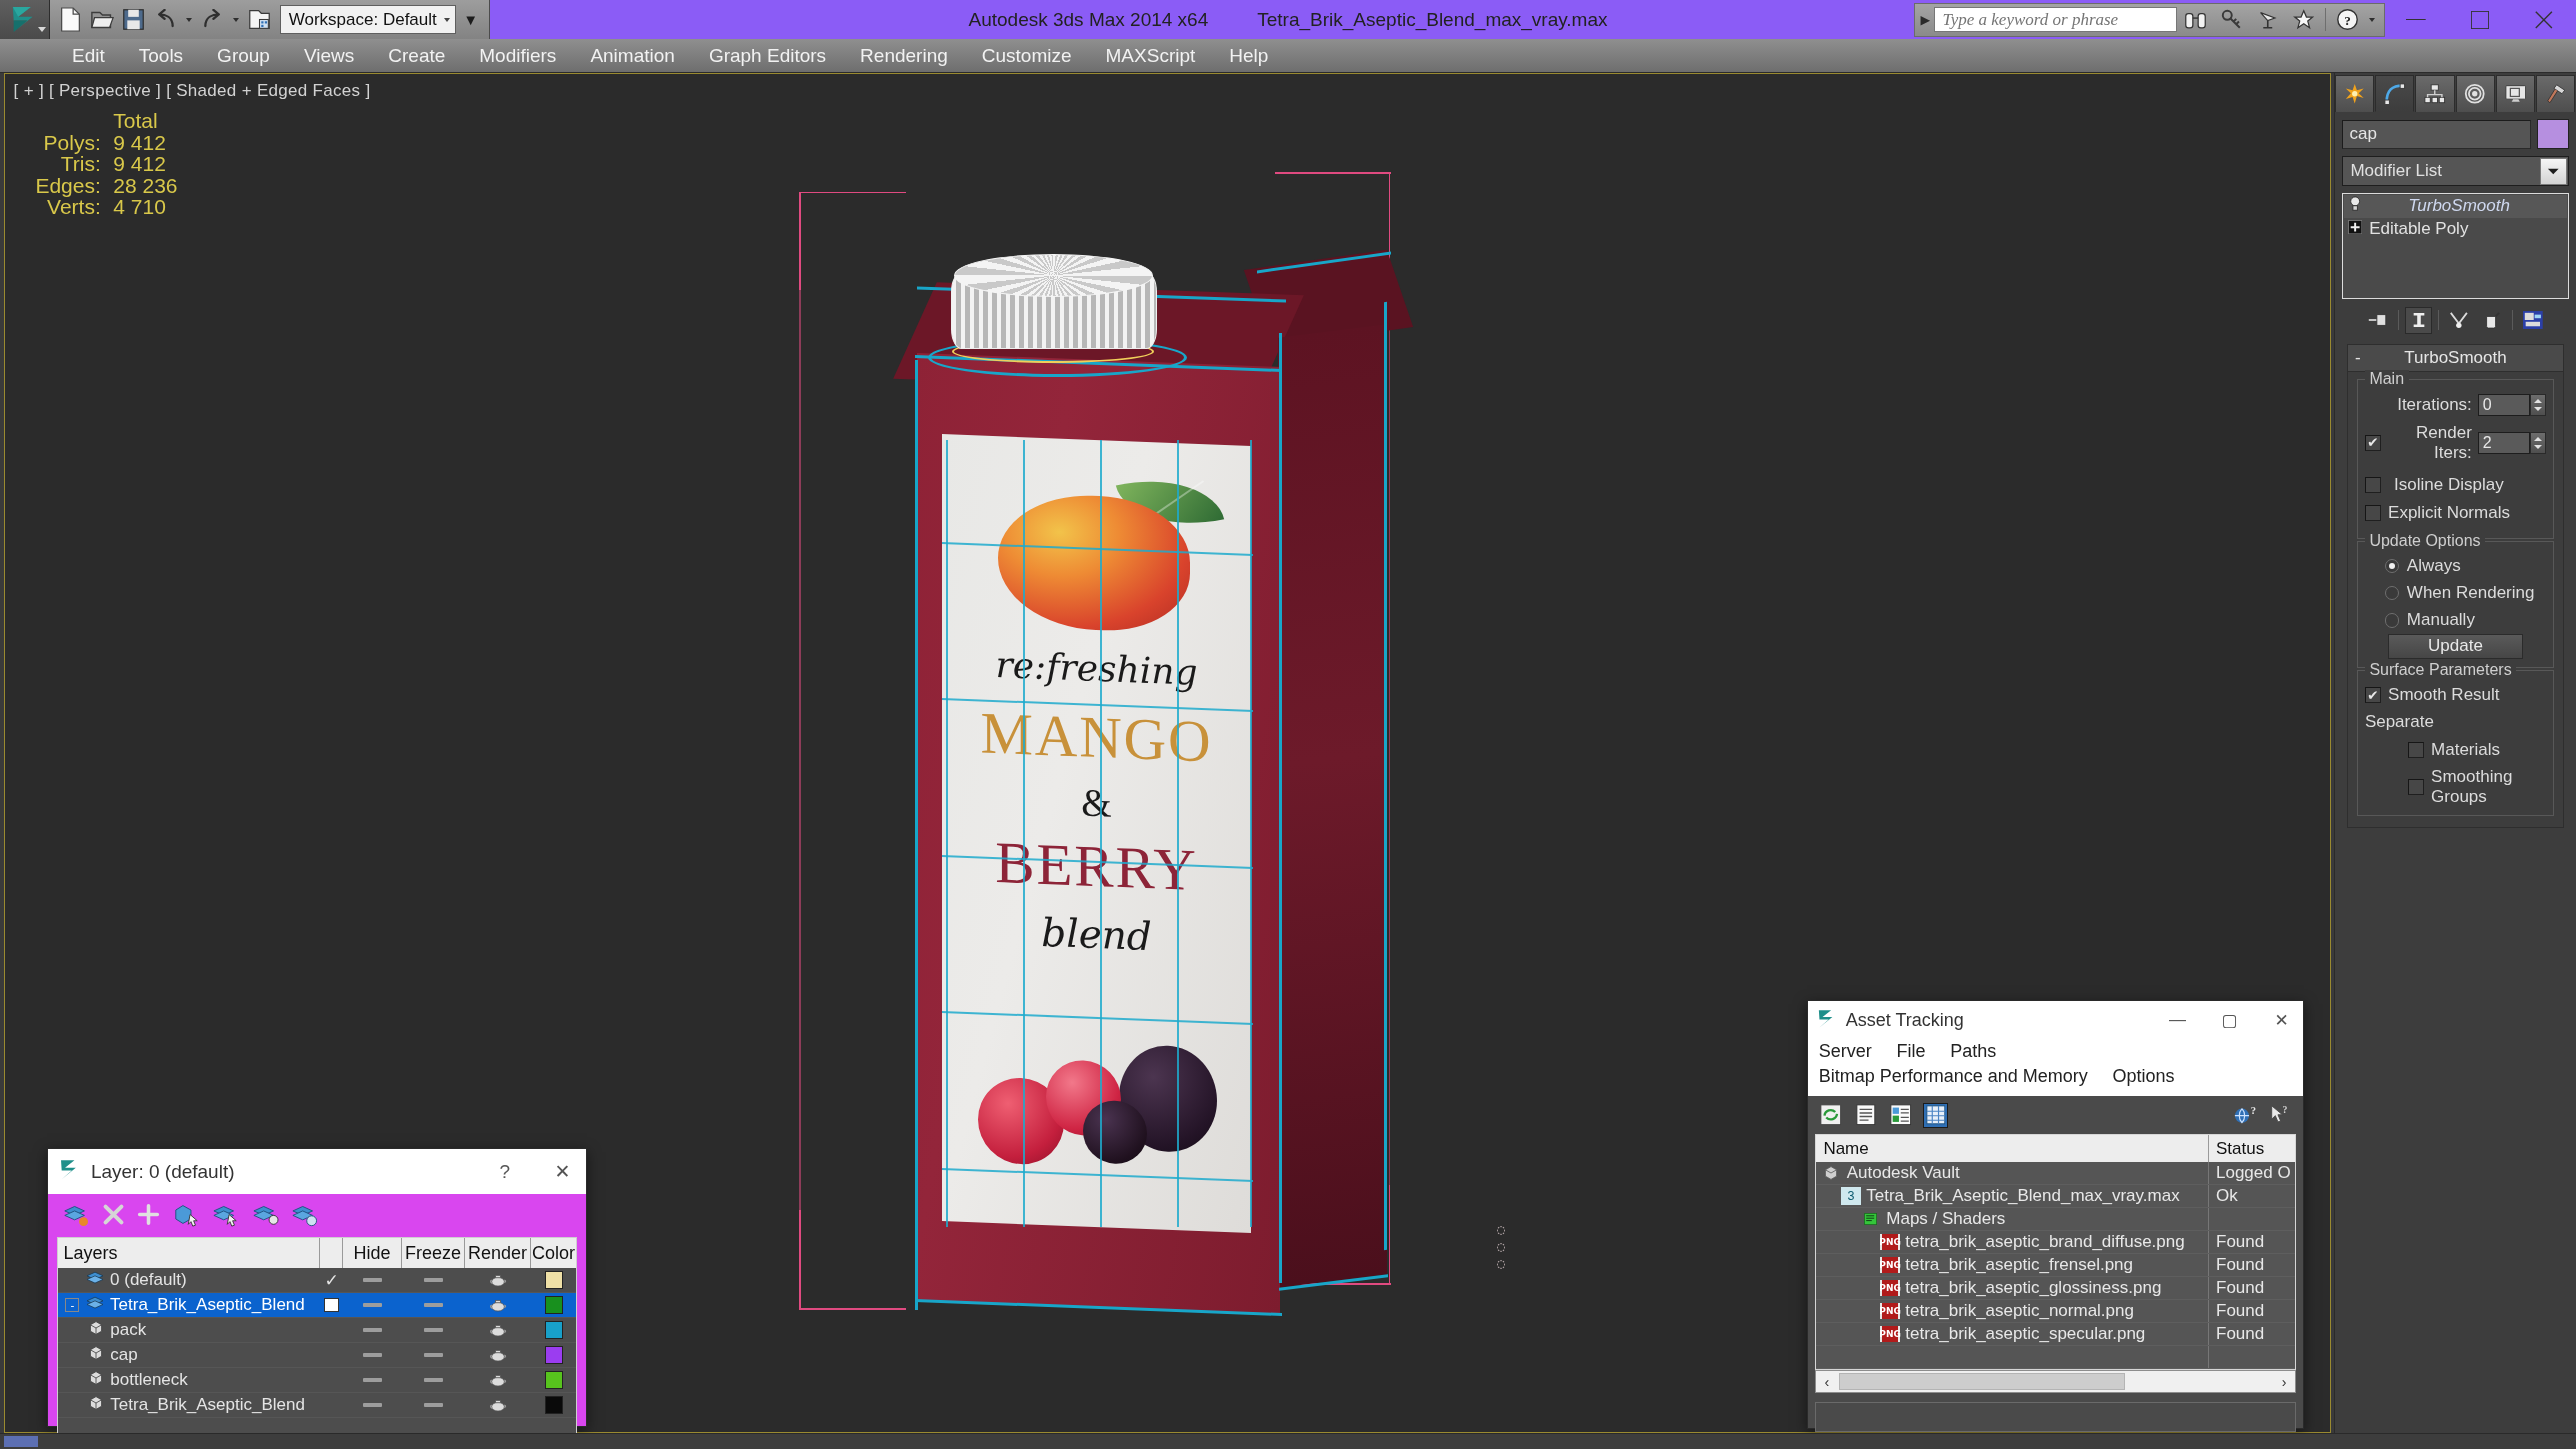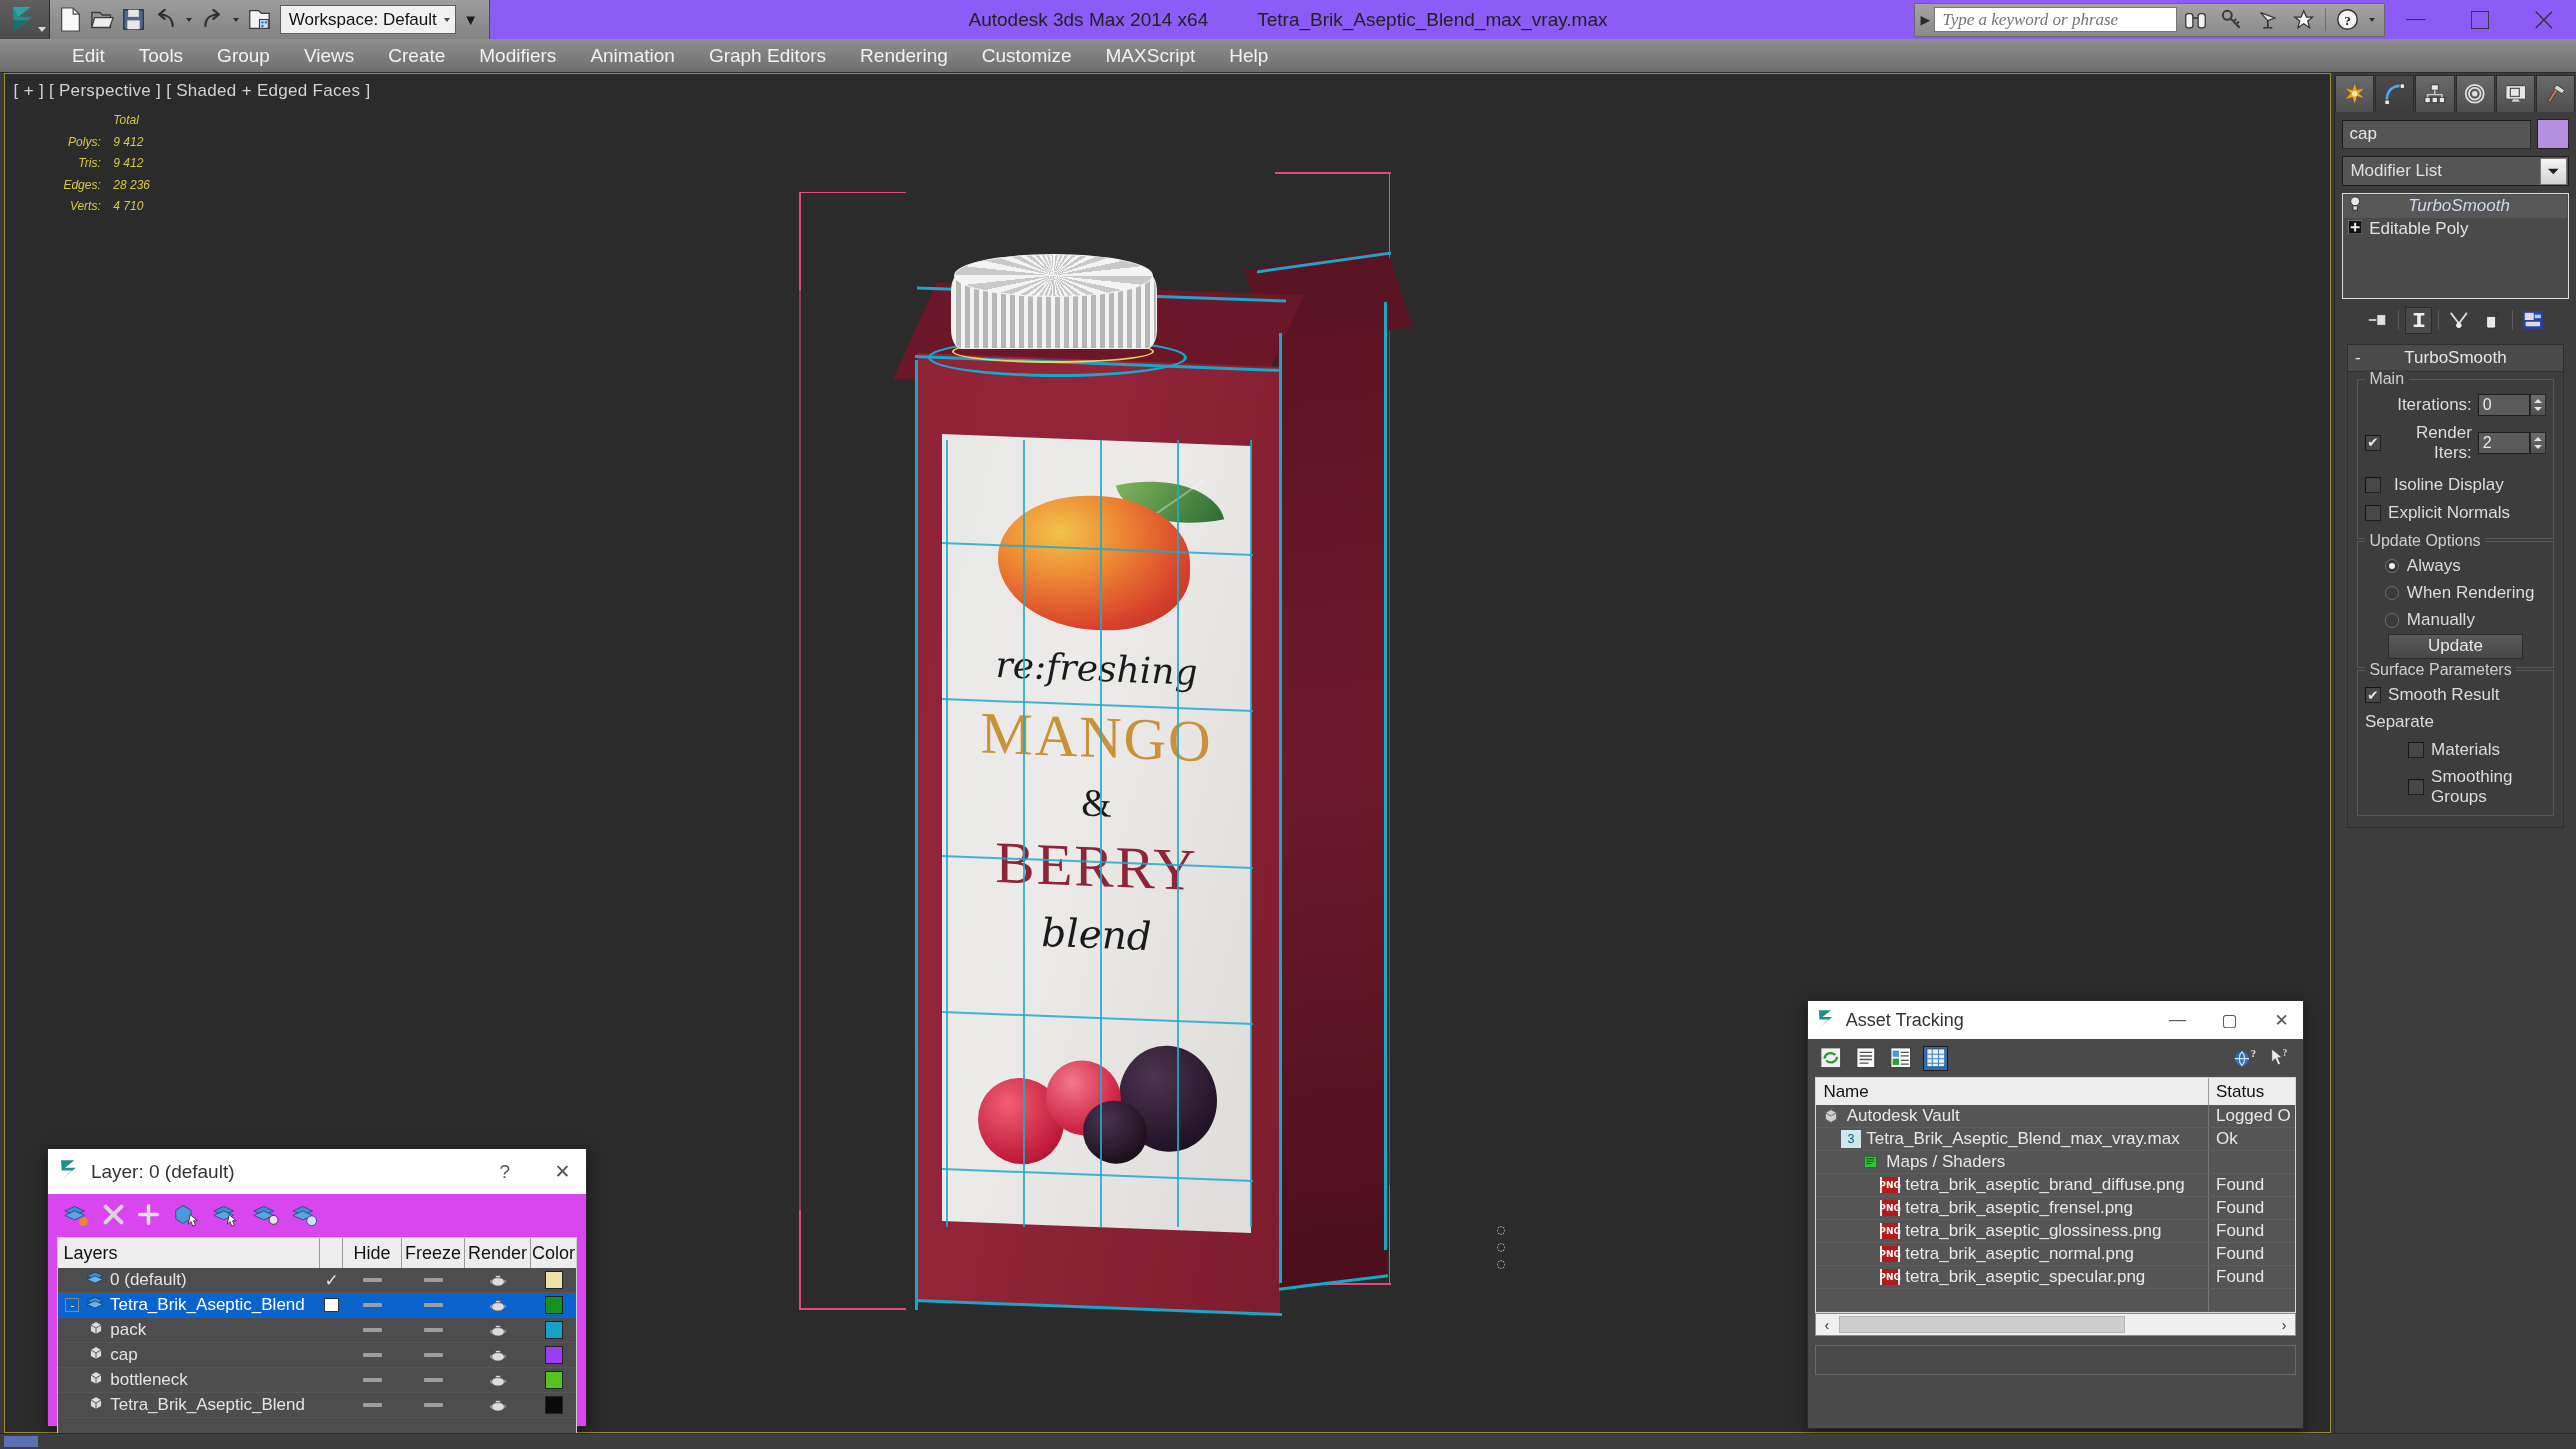--- a/index.html
+++ b/index.html
@@ -120,21 +120,21 @@
   }
   .vp-label {
     position: absolute; left: 9px; top: 7.2px;
     font-size: 17px; color: #d2d2d2; letter-spacing: 0.3px;
   }
   .vp-stats {
     position: absolute; left: 10.7px; top: 36px;
     color: #d9c84a; font-size: 17px; line-height: 21.5px;
   }
   .vp-stats table { border-collapse: collapse; }
-  .vp-stats td { padding: 0 0 0 0; font-size: 12px; color: #d9c84a; font-style: italic; }
+  .vp-stats td { padding: 0 0 0 0; font-size: 21px; color: #d9c84a; }
   .vp-stats td.k { text-align: right; padding-right: 12.5px; width: 98px; }
   .vp-stats td.v { text-align: left; min-width: 81px; }
 
   
   .scene { position: absolute; left: 0; top: 0; width: 100%; height: 100%; }
 
   .carton-wrap {
     position: absolute; left: 787px; top: 98px; width: 733px; height: 1234px;
   }
   
@@ -1151,20 +1151,27 @@
       <span>
         <svg width="19.7" height="19.7" viewBox="0 0 30 32">
           <path d="M2 2 L22 2 L8 13 L24 13 L3 30 L18 17 L3 17 Z" fill="#1f8f8a"></path>
         </svg>
       </span>
       <span class="t">Asset Tracking</span>
       <span class="b">—</span>
       <span class="b">▢</span>
       <span class="b">✕</span>
     </div>
+    <div class="at-menu">
+      <span>Server</span>
+      <span>File</span>
+      <span>Paths</span>
+      <span>Bitmap Performance and Memory</span>
+      <span>Options</span>
+    </div>
     <div class="at-toolbar">
       <span class="tb-ico">
         <svg width="21.5" height="21.5" viewBox="0 0 24 24">
           <rect x="1" y="1" width="22" height="22" fill="#f0f0f0" stroke="#444"></rect>
           <path d="M5 13 a7 7 0 0 1 12 -4 M19 11 a7 7 0 0 1 -12 4" fill="none" stroke="#2a9a3a" stroke-width="2.6"></path>
         </svg>
       </span>
       <span class="tb-ico">
         <svg width="19.7" height="21.5" viewBox="0 0 22 24">
           <rect x="1" y="1" width="20" height="22" fill="#fafafa" stroke="#333"></rect>

